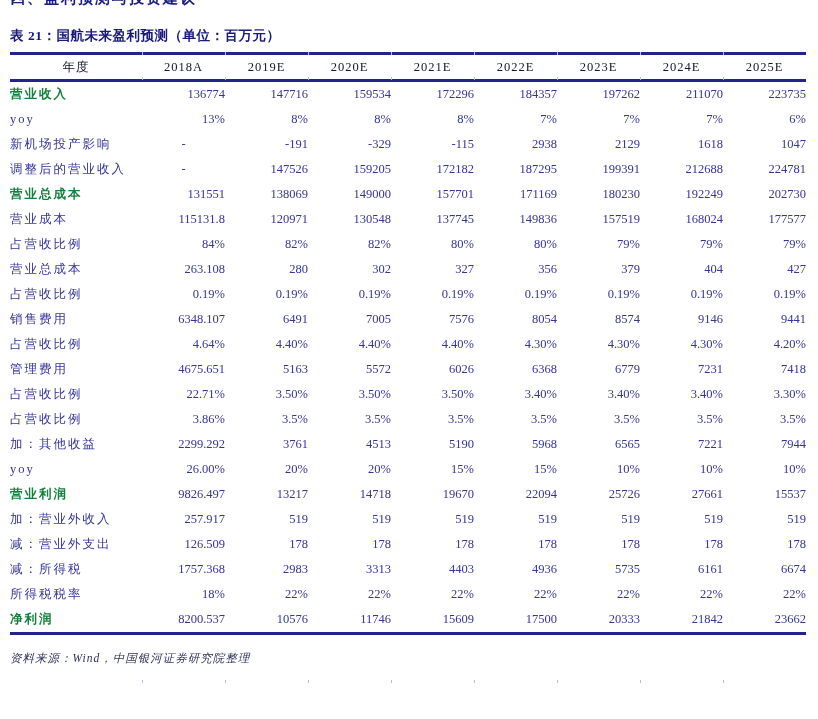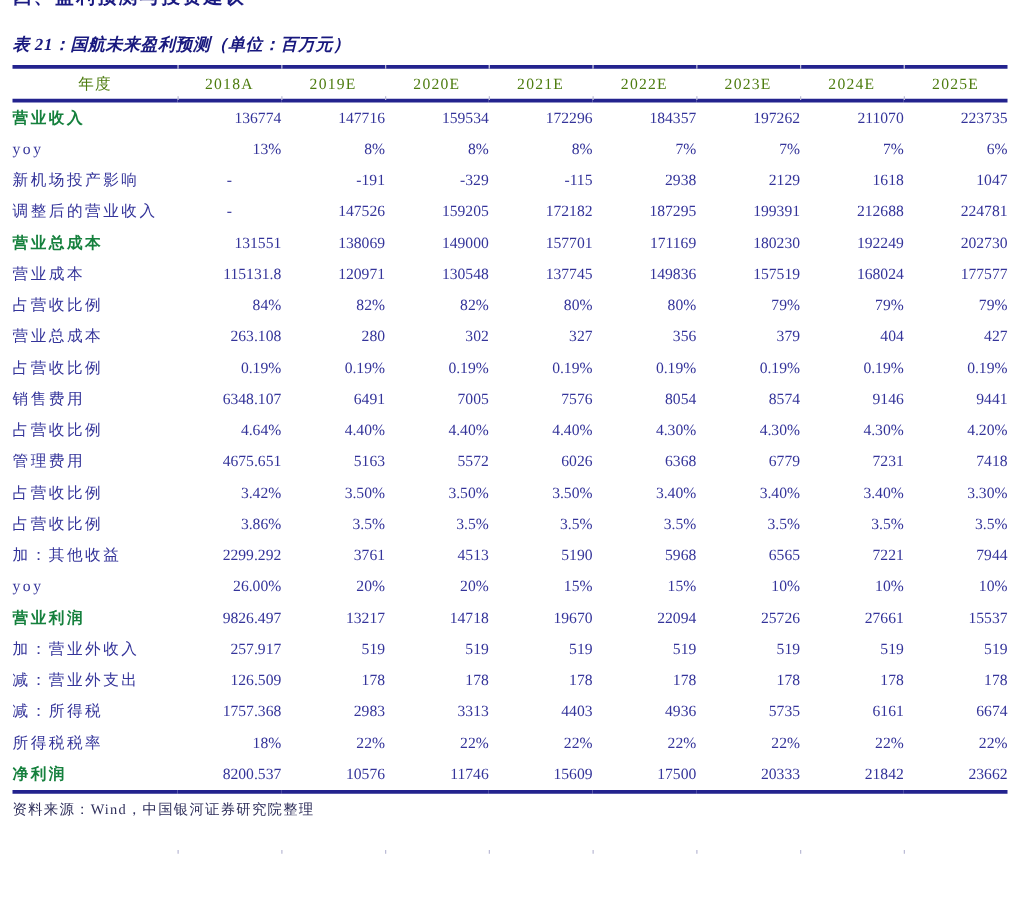--- a/index.html
+++ b/index.html
@@ -23,54 +23,54 @@
     color: #1A1A82;
   }
 
   .caption {
     margin: 18px 0 7px 0;
     font-size: 13.5px;
     font-weight: bold;
     letter-spacing: 0.5px;
     color: #18187E;
     line-height: 18px;
-    font-style: italic;
   }
 
   .twrap { position: relative; width: 796px; }
 
   table.forecast {
     border-collapse: collapse;
     table-layout: fixed;
     width: 796px;
     color: #34349A;
     font-size: 12.5px;
   }
   table.forecast th {
     font-weight: normal;
     text-align: center;
     height: 22px;
     letter-spacing: 1px;
     border-top: 3px solid #23238E;
     border-bottom: 3px solid #23238E;
-    color: #4d7c0f;
+    color: #0f172a;
   }
   table.forecast td { height: 25px; padding: 0; }
   td.lbl { padding-left: 4px; letter-spacing: 2px; }
   td.lbl.bold { font-weight: bold; color: #15803d; }
   td.val { text-align: right; padding-right: 12px; }
   td.val.dash { text-align: center; padding-right: 0; }
   table.forecast tbody tr:last-child td { border-bottom: 3px solid #23238E; }
 
   
   .tick { position: absolute; width: 1px; height: 3px; background: #BCBCD6; }
 
   .source {
-    margin-top: 5px;
+    margin-top: 16px;
     font-size: 11.5px;
+    font-style: italic;
     letter-spacing: 1px;
     color: #30305C;
   }
 </style>
 </head>
 <body>
 
 <div class="page">
 
   <div class="partial">
@@ -233,21 +233,21 @@
             <td class="val">5163</td>
             <td class="val">5572</td>
             <td class="val">6026</td>
             <td class="val">6368</td>
             <td class="val">6779</td>
             <td class="val">7231</td>
             <td class="val">7418</td>
           </tr>
           <tr>
             <td class="lbl">占营收比例</td>
-            <td class="val">3.42%</td>
+            <td class="val">22.71%</td>
             <td class="val">3.50%</td>
             <td class="val">3.50%</td>
             <td class="val">3.50%</td>
             <td class="val">3.40%</td>
             <td class="val">3.40%</td>
             <td class="val">3.40%</td>
             <td class="val">3.30%</td>
           </tr>
           <tr>
             <td class="lbl">占营收比例</td>

